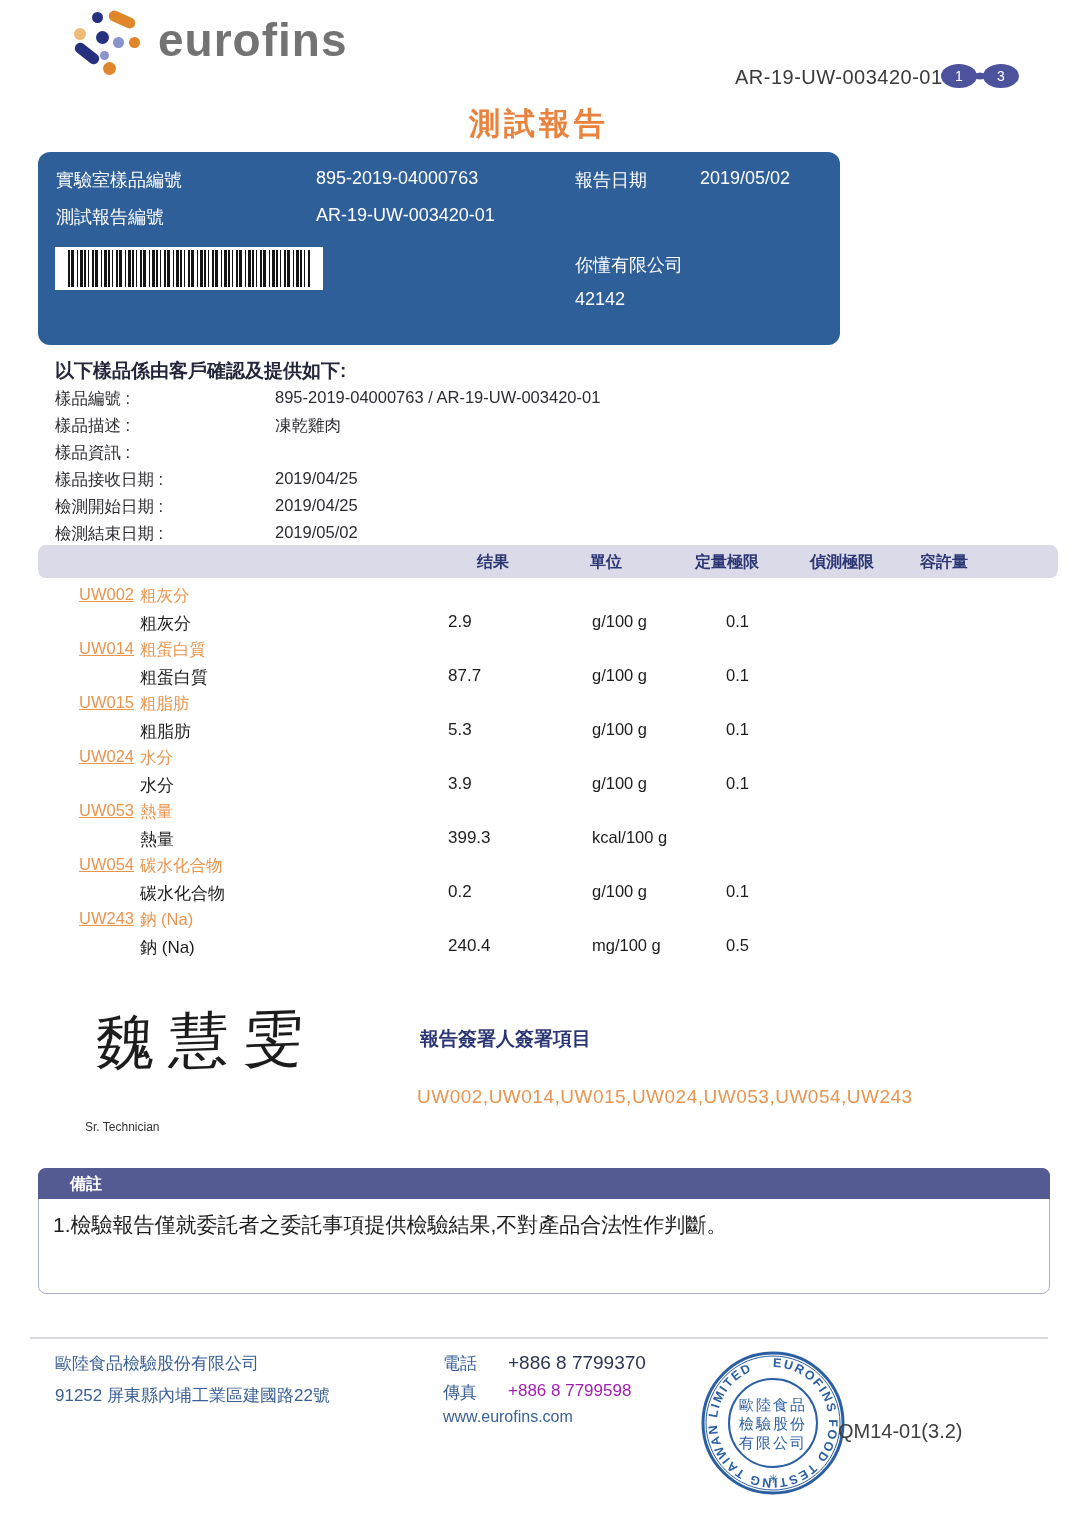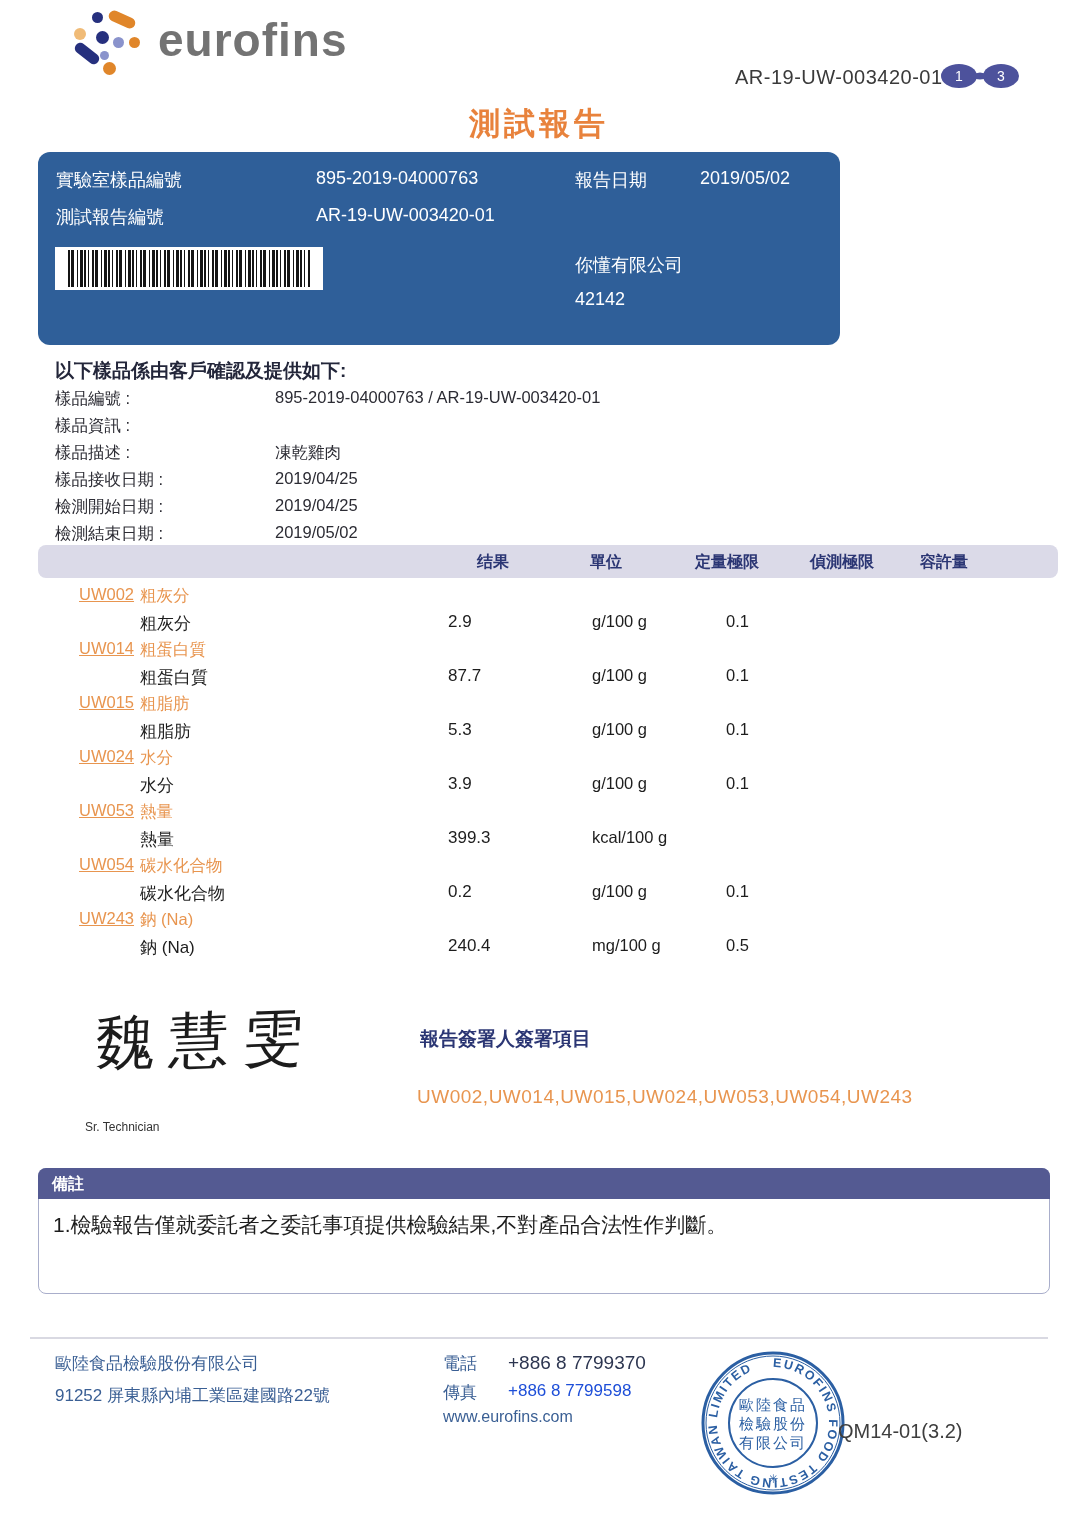--- a/index.html
+++ b/index.html
@@ -63,30 +63,30 @@
   
   .sig-name{position:absolute;left:95px;top:1000px;width:240px;font-size:60px;color:#1c1c1c;
     letter-spacing:14px;transform:rotate(-2deg) skewX(-4deg);font-weight:300;white-space:nowrap;}
   .sig-title{position:absolute;left:85px;top:1120px;font-size:12px;color:#333;}
   .signer-heading{position:absolute;left:420px;top:1026px;font-size:19px;font-weight:bold;color:#2b3674;}
   .signed-items{position:absolute;left:417px;top:1086px;font-size:19px;color:#e8954f;letter-spacing:0.5px;}
   
   .remark-box{position:absolute;left:38px;top:1168px;width:1010px;height:124px;
     border:1px solid #a9aecb;border-radius:8px;}
   .remark-bar{position:absolute;left:-1px;top:-1px;right:-1px;height:31px;background:#545a92;
-    border-radius:8px 8px 0 0;color:#fff;font-size:16px;font-weight:bold;line-height:31px;padding-left:14px;}
+    border-radius:8px 8px 0 0;color:#fff;font-size:16px;font-weight:bold;line-height:31px;padding-left:32px;}
   .remark-text{position:absolute;left:14px;top:42px;right:14px;font-size:21px;color:#1c1c1c;}
   
   .footer-divider{position:absolute;left:30px;top:1337px;width:1018px;height:2px;background:#d9d9e2;}
   .ft-company{position:absolute;left:55px;top:1352px;font-size:17px;color:#3a5f94;font-weight:500;}
   .ft-address{position:absolute;left:55px;top:1384px;font-size:17px;color:#3a5f94;font-weight:500;}
   .ft-phone-label{position:absolute;left:443px;top:1352px;font-size:17px;color:#3a5f94;font-weight:500;}
   .ft-phone{position:absolute;left:508px;top:1352px;font-size:19px;color:#2c3550;}
   .ft-fax-label{position:absolute;left:443px;top:1381px;font-size:17px;color:#3a5f94;font-weight:500;}
-  .ft-fax{position:absolute;left:508px;top:1381px;font-size:17px;color:#1d4ed8;}
+  .ft-fax{position:absolute;left:508px;top:1381px;font-size:17px;color:#a21caf;}
   .ft-web{position:absolute;left:443px;top:1408px;font-size:16px;color:#3a5f94;}
   .stamp{position:absolute;left:698px;top:1348px;}
   .qm-code{position:absolute;left:838px;top:1420px;font-size:20px;color:#3e3e3e;}
 </style>
 </head>
 <body>
 
 <div class="page">
 
   <div class="logo">
@@ -132,27 +132,27 @@
   </div>
 
   <div class="sample-heading">以下樣品係由客戶確認及提供如下:</div>
   <div class="info-rows" id="info-rows">
     <div class="info-row">
       <span class="info-label">樣品編號 :</span>
       <span class="info-value">895-2019-04000763 /  AR-19-UW-003420-01</span>
     </div>
 
     <div class="info-row">
+      <span class="info-label">樣品描述 :</span>
+      <span class="info-value">凍乾雞肉</span>
+    </div>
+
+    <div class="info-row">
       <span class="info-label">樣品資訊 :</span>
       <span class="info-value"></span>
-    </div>
-
-    <div class="info-row">
-      <span class="info-label">樣品描述 :</span>
-      <span class="info-value">凍乾雞肉</span>
     </div>
 
     <div class="info-row">
       <span class="info-label">樣品接收日期 :</span>
       <span class="info-value">2019/04/25</span>
     </div>
 
     <div class="info-row">
       <span class="info-label">檢測開始日期 :</span>
       <span class="info-value">2019/04/25</span>

